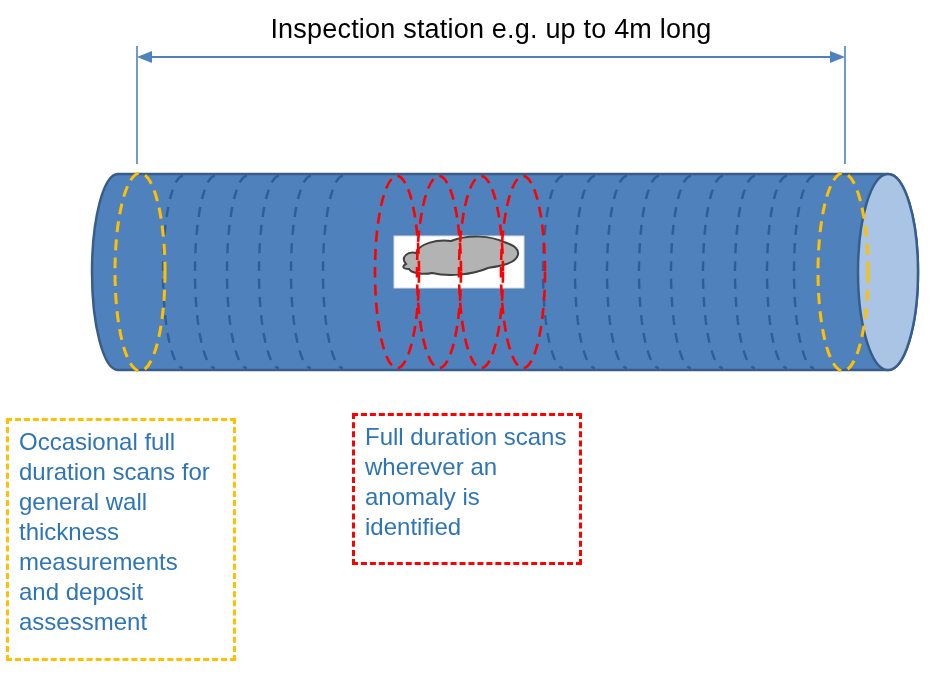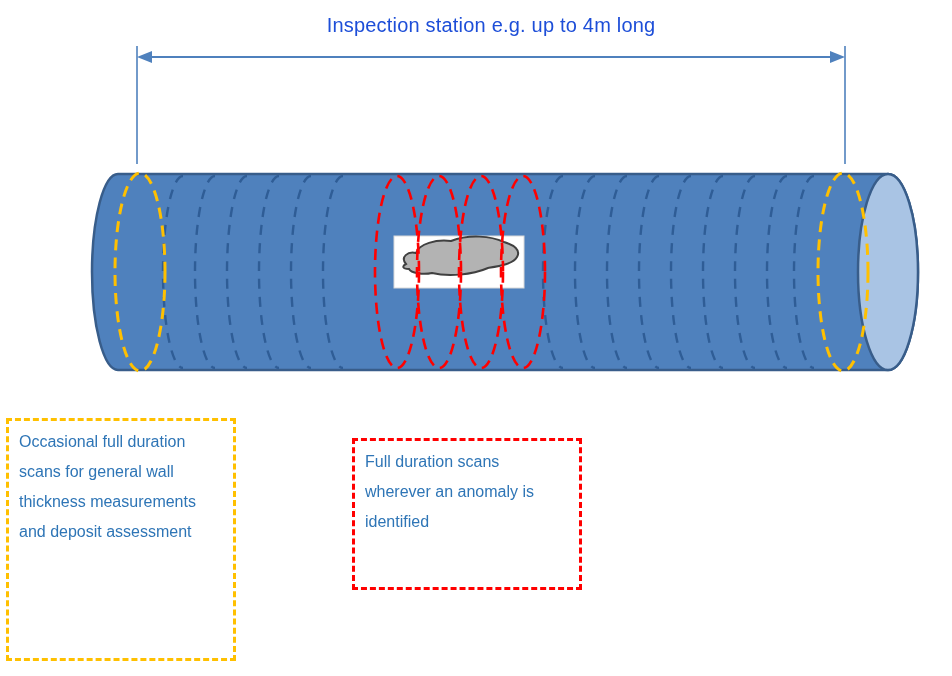--- a/index.html
+++ b/index.html
@@ -21,44 +21,44 @@
     top: 0;
     width: 952px;
     height: 676px;
   }
   .title {
     position: absolute;
     left: 137px;
     top: 14px;
     width: 708px;
     text-align: center;
-    font-size: 20px;
-    color: #1d4ed8;
+    font-size: 27px;
+    color: #000000;
     letter-spacing: 0.2px;
     white-space: nowrap;
   }
   .legend-box {
     position: absolute;
     box-sizing: border-box;
     padding: 6px 10px;
-    font-size: 16px;
+    font-size: 24px;
     line-height: 30px;
     color: #2e75b6;
     background: transparent;
   }
   .legend-box.yellow {
     left: 6px;
     top: 418px;
     width: 230px;
     height: 243px;
     border: 3px dashed #ffc000;
   }
   .legend-box.red {
     left: 352px;
-    top: 438px;
+    top: 413px;
     width: 230px;
     height: 152px;
     border: 3px dashed #ff0000;
   }
   .legend-box.blue {
     left: 696px;
     top: 418px;
     width: 229px;
     height: 218px;
     border: 3px dashed #2e75b6;

